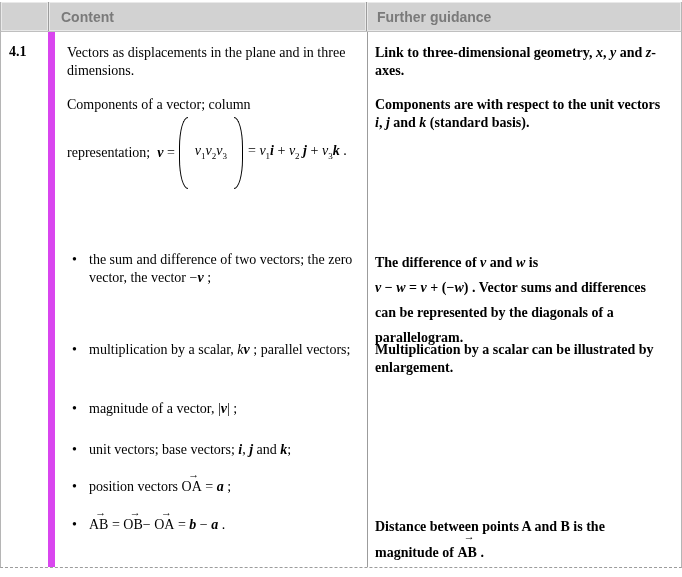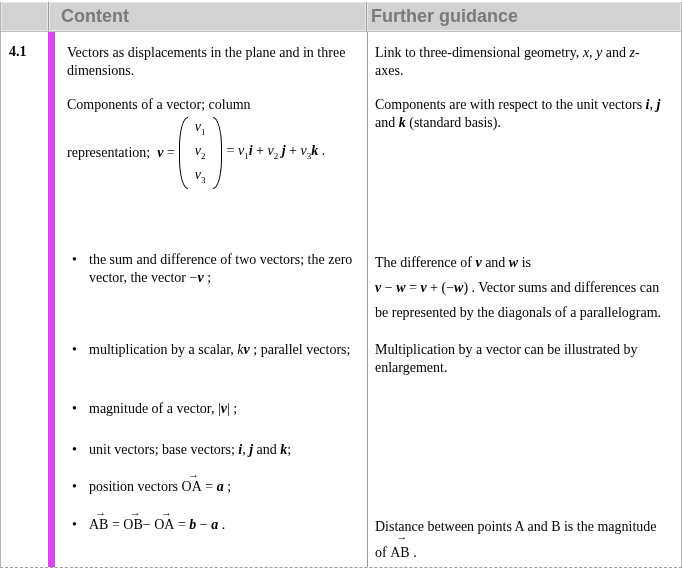--- a/index.html
+++ b/index.html
@@ -20,27 +20,27 @@
     background:#d2d2d2;
     border-bottom:1px solid #bfbfbf;
     border-left:1px solid #b5b5b5;
     border-right:1px solid #b5b5b5;
     box-sizing:border-box;
   }
   .th {
     box-sizing:border-box;
     display:flex; align-items:center;
     font-family:"Liberation Sans", sans-serif;
-    font-weight:bold; font-size:18px;
+    font-weight:bold; font-size:14px;
     color:#7a7a7a;
     box-shadow: inset 0 0 0 1px rgba(255,255,255,0.5);
   }
   .th-num { width:47px; }
   .th-content { width:318px; padding-left:12px; border-left:1px solid #9c9c9c; }
-  .th-guidance { flex:1; padding-left:4px; border-left:1px solid #9c9c9c; }
+  .th-guidance { flex:1; padding-left:10px; border-left:1px solid #9c9c9c; }
 
   
   .tbody {
     position:absolute; left:0; top:32px; right:0; height:536px;
     border-bottom:1px dashed #9c9c9c;
     border-left:1px solid #b5b5b5;
     border-right:1px solid #b5b5b5;
     box-sizing:border-box;
   }
   .td { position:absolute; top:0; bottom:0; box-sizing:border-box; }
@@ -48,21 +48,21 @@
   .td-content { left:47px; width:319px; border-left:7px solid #d946ef; }
   .td-guidance { left:366px; right:0; border-left:1px solid #9c9c9c; }
 
   .section-num {
     position:absolute; top:12px; left:8px;
     font-weight:bold; font-size:14px;
   }
 
   .blk { position:absolute; margin:0; line-height:18px; }
   .td-content .blk { left:12px; right:13px; }
-  .td-guidance .blk { left:7px; right:16px; }
+  .td-guidance .blk { left:7px; right:16px;font-weight:bold; }
 
   
   .bullet { padding-left:22px; }
   .dot { position:absolute; left:5px; top:0; }
 
   
   .lh21 { line-height:25px; }
   .lh26 { line-height:26px; }
 
   
@@ -72,21 +72,21 @@
   .arr {
     position:absolute; top:-9px; left:58%;
     transform:translateX(-45%);
     font-size:11px; line-height:10px;
   }
 
   
   .mrow { display:flex; align-items:center; }
   .mat  { display:inline-flex; align-items:stretch; height:72px; margin-left:4px; }
   .mcol {
-    display:flex; flex-direction:column;
+    display:flex; 
     justify-content:space-around; align-items:center;
     padding:0 7px;
   }
   .par { width:9px; box-sizing:border-box; }
   .lp {
     border-left:1.5px solid #000; border-top:1.5px solid #000; border-bottom:1.5px solid #000;
     border-radius:9px 0 0 9px / 30px 0 0 30px;
   }
   .rp {
     border-right:1.5px solid #000; border-top:1.5px solid #000; border-bottom:1.5px solid #000;
@@ -158,18 +158,18 @@
       <div class="blk bullet" style="top:484px">
         <span class="dot">•</span>
         <span><span class="vec"><span class="arr">→</span>AB</span> = <span class="vec"><span class="arr">→</span>OB</span>− <span class="vec"><span class="arr">→</span>OA</span> = <b><i>b</i></b> − <b><i>a</i></b> .</span>
       </div>
     </div>
 
     <div class="td td-guidance">
       <p class="blk" style="top:12px">Link to three-dimensional geometry, <i>x</i>, <i>y</i> and <i>z</i>-axes.</p>
       <p class="blk" style="top:64px">Components are with respect to the unit vectors <b><i>i</i></b>, <b><i>j</i></b> and <b><i>k</i></b> (standard basis).</p>
       <p class="blk lh21" style="top:218px">The difference of <b><i>v</i></b> and <b><i>w</i></b> is<br><b><i>v</i></b> − <b><i>w</i></b> = <b><i>v</i></b> + (−<b><i>w</i></b>) . Vector sums and differences can be represented by the diagonals of a parallelogram.</p>
-      <p class="blk" style="top:309px">Multiplication by a vector can be illustrated by enlargement.</p>
+      <p class="blk" style="top:309px">Multiplication by a scalar can be illustrated by enlargement.</p>
       <p class="blk lh26" style="top:482px">Distance between points A and B is the magnitude of <span class="vec"><span class="arr">→</span>AB</span> .</p>
     </div>
 
   </div>
 </div>
 
 </body></html>

